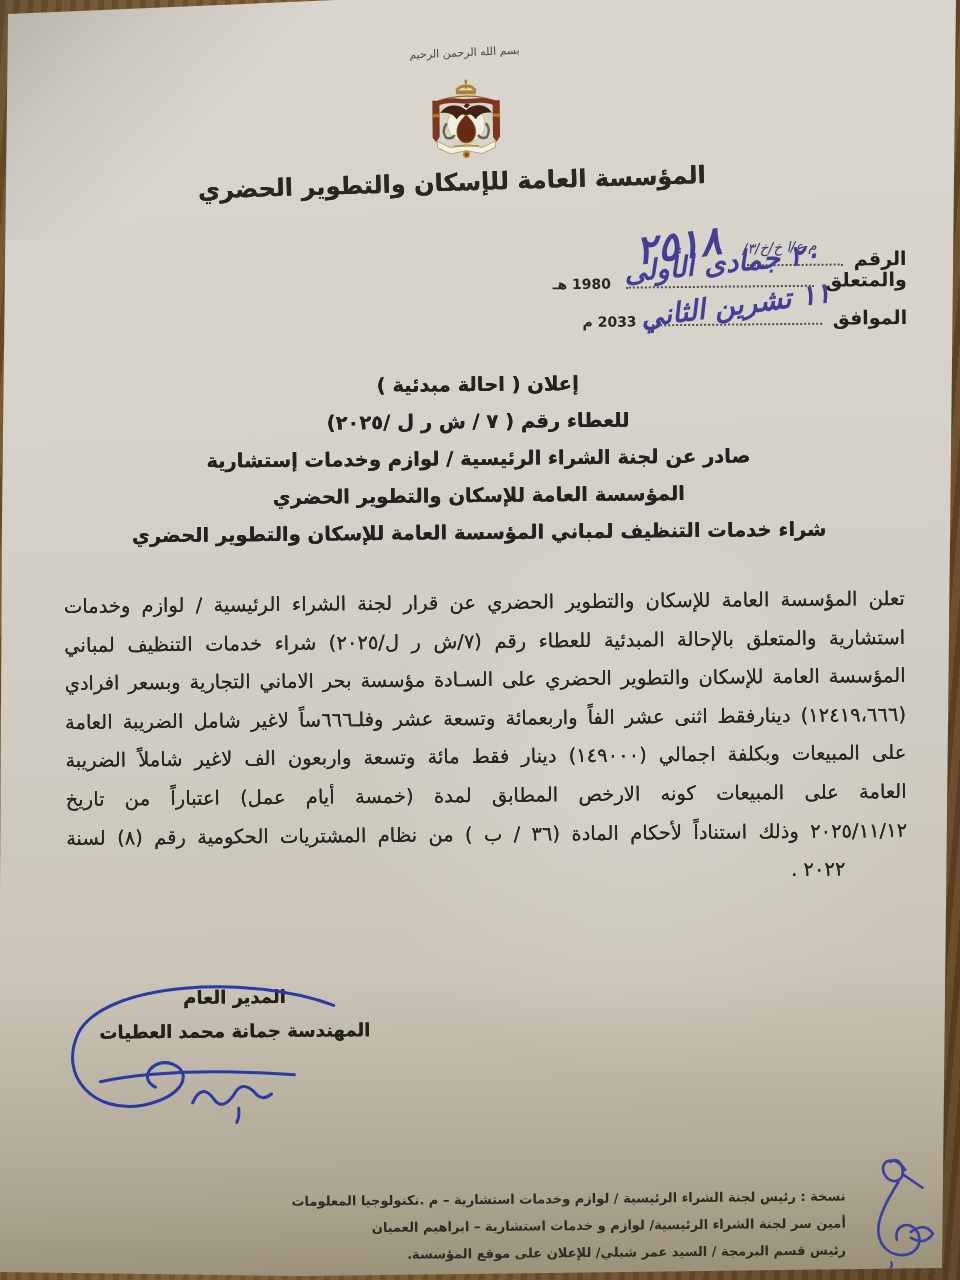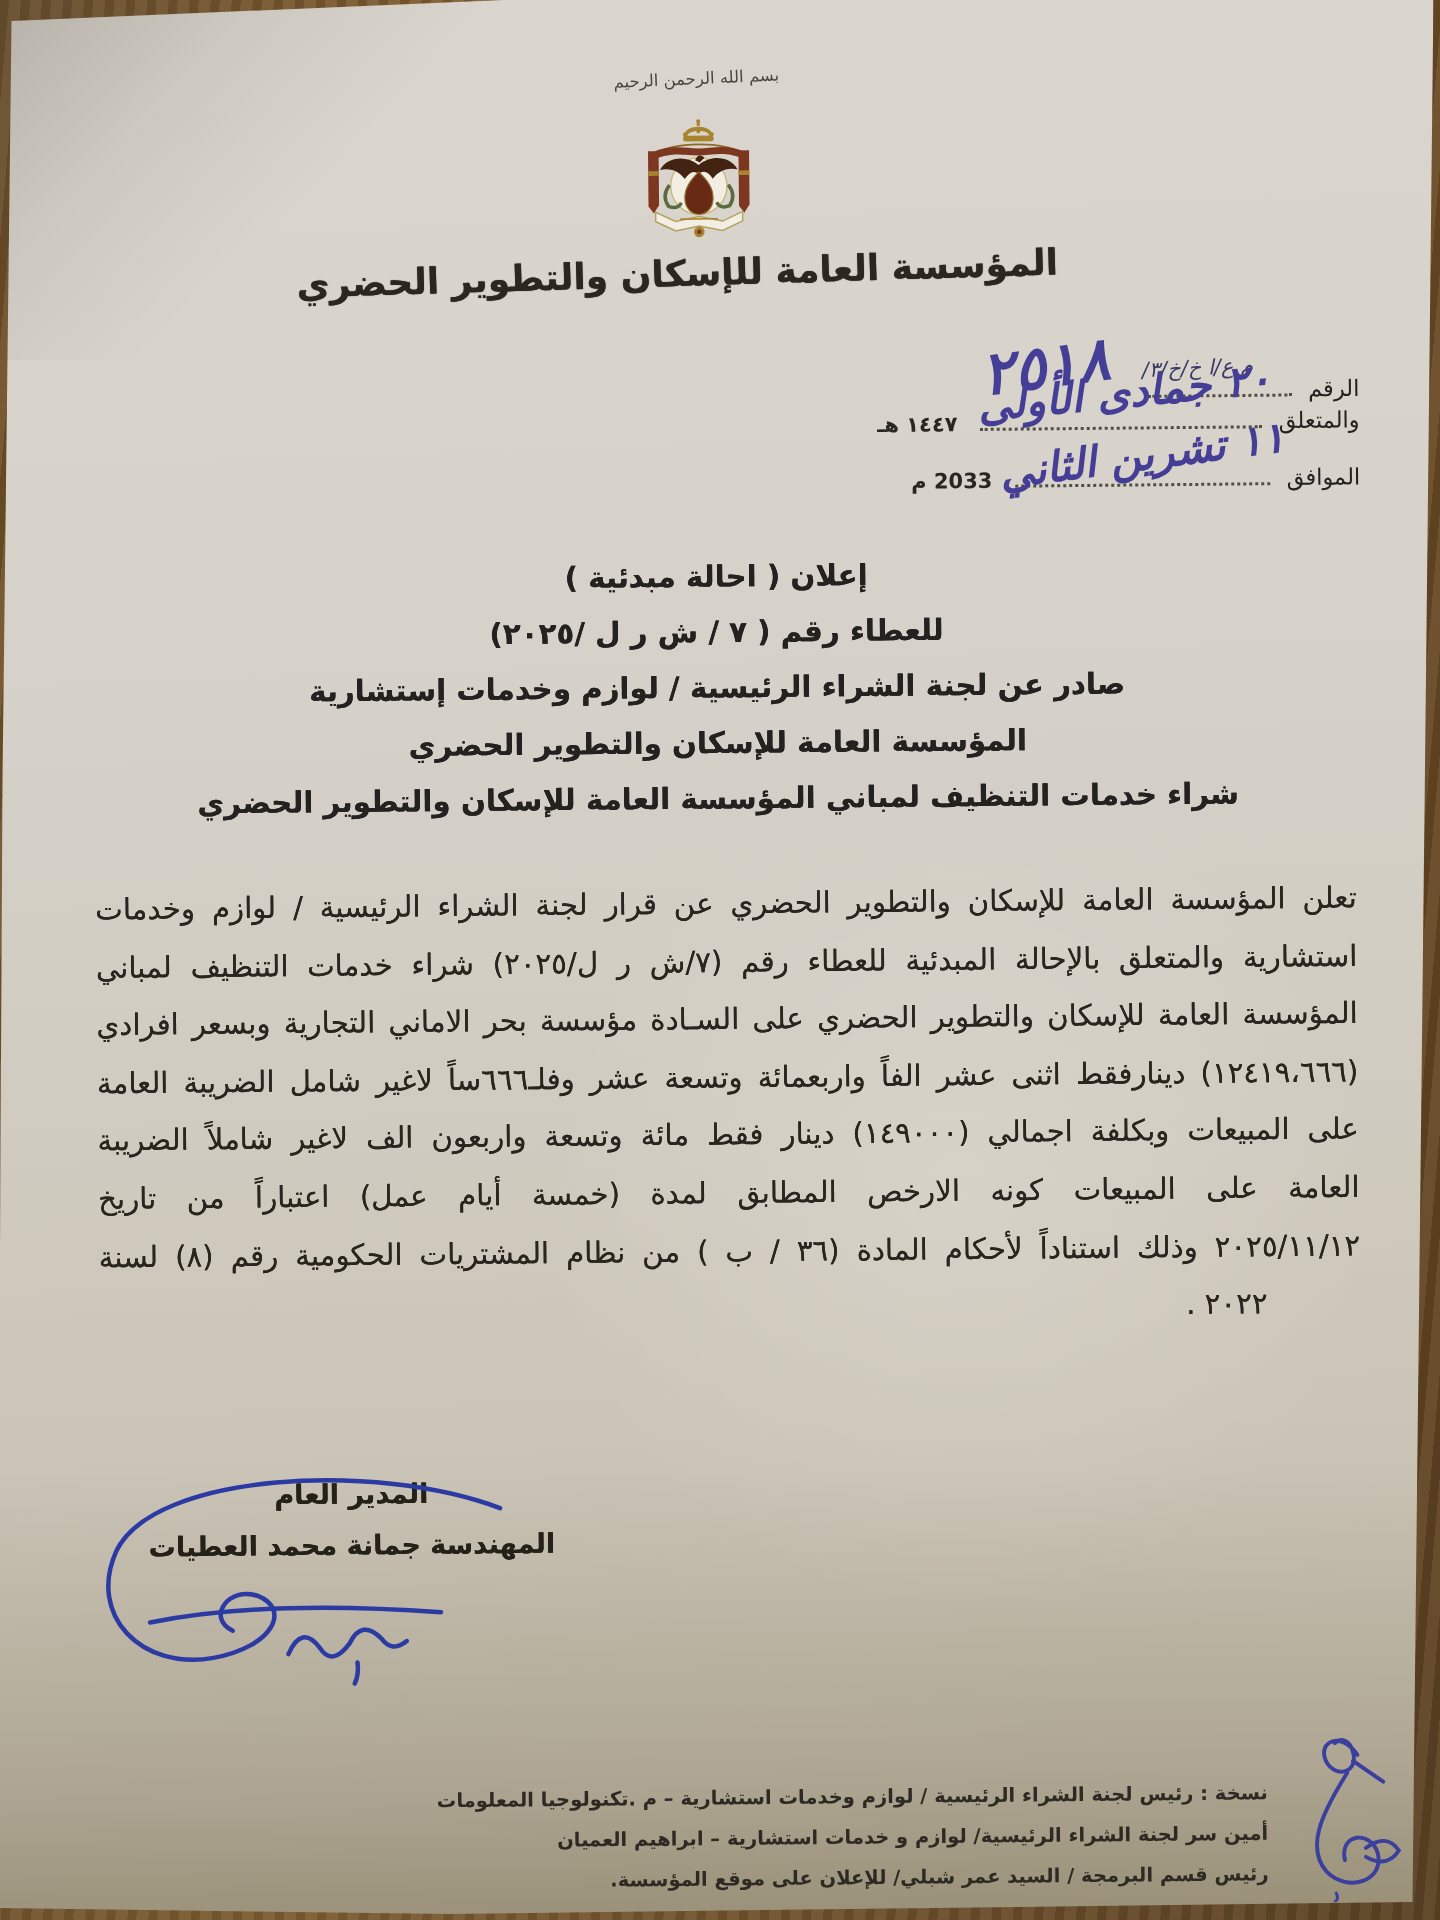--- a/index.html
+++ b/index.html
@@ -39,21 +39,21 @@
   }
   .emblem{position:absolute;left:424px;top:70px;}
   .org-callig{
     position:absolute;left:250px;top:168px;width:460px;text-align:center;
     font-size:24px;font-weight:bold;color:#2b2720;transform:rotate(-1.2deg);
     text-shadow:0 0 0.6px #2b2720;letter-spacing:-0.5px;white-space:nowrap;
   }
 
   
   .ref-row{position:absolute;direction:rtl;white-space:nowrap;}
-  .ref-label{font-size:15px;font-weight:normal;color:#23211d;margin-top:44px;}
+  .ref-label{font-size:19px;font-weight:bold;color:#23211d;margin-top:44px;}
   .ref-dots{display:inline-block;position:relative;height:15px;border-bottom:2px dotted #534e45;vertical-align:baseline;margin:0 6px;}
   .ink{color:#453e96;}
   .ink-dark{color:#3c3a66;}
   .hand{font-style:italic;letter-spacing:1px;white-space:nowrap;}
   .prefix-hand{position:absolute;left:-4px;top:-10px;font-size:14px;transform:rotate(-2deg);}
   .big-num{display:inline-block;font-size:40px;font-weight:bold;transform:translateY(-8px) rotate(-7deg);margin-right:14px;}
   .date-hand{position:absolute;right:-6px;top:-24px;font-size:28px;font-weight:bold;transform:rotate(-5deg);}
   .date-hand2{position:absolute;right:-10px;top:-20px;font-size:28px;font-weight:bold;transform:rotate(-7deg);}
   .ref-suffix{font-size:14px;font-weight:bold;color:#2a2722;margin-right:4px;}
 
@@ -140,21 +140,21 @@
       <span class="hand ink-dark prefix-hand">م ع/ا خ/خ/٣/</span>
     </span>
     <span class="hand ink big-num">٢٥١٨</span>
   </div>
 
   <div class="ref-row" style="top:272px;right:50px;">
     <span class="ref-label">والمتعلق</span>
     <span class="ref-dots" style="width:188px;">
       <span class="hand ink date-hand">٢٠ جمادى الأولى</span>
     </span>
-    <span class="ref-suffix">١٤٤٧ هـ</span>
+    <span class="ref-suffix">1980 هـ</span>
   </div>
 
   <div class="ref-row" style="top:310px;right:50px;">
     <span class="ref-label">الموافق</span>
     <span class="ref-dots" style="width:170px;">
       <span class="hand ink date-hand2">١١ تشرين الثاني</span>
     </span>
     <span class="ref-suffix">2033 م</span>
   </div>
 

